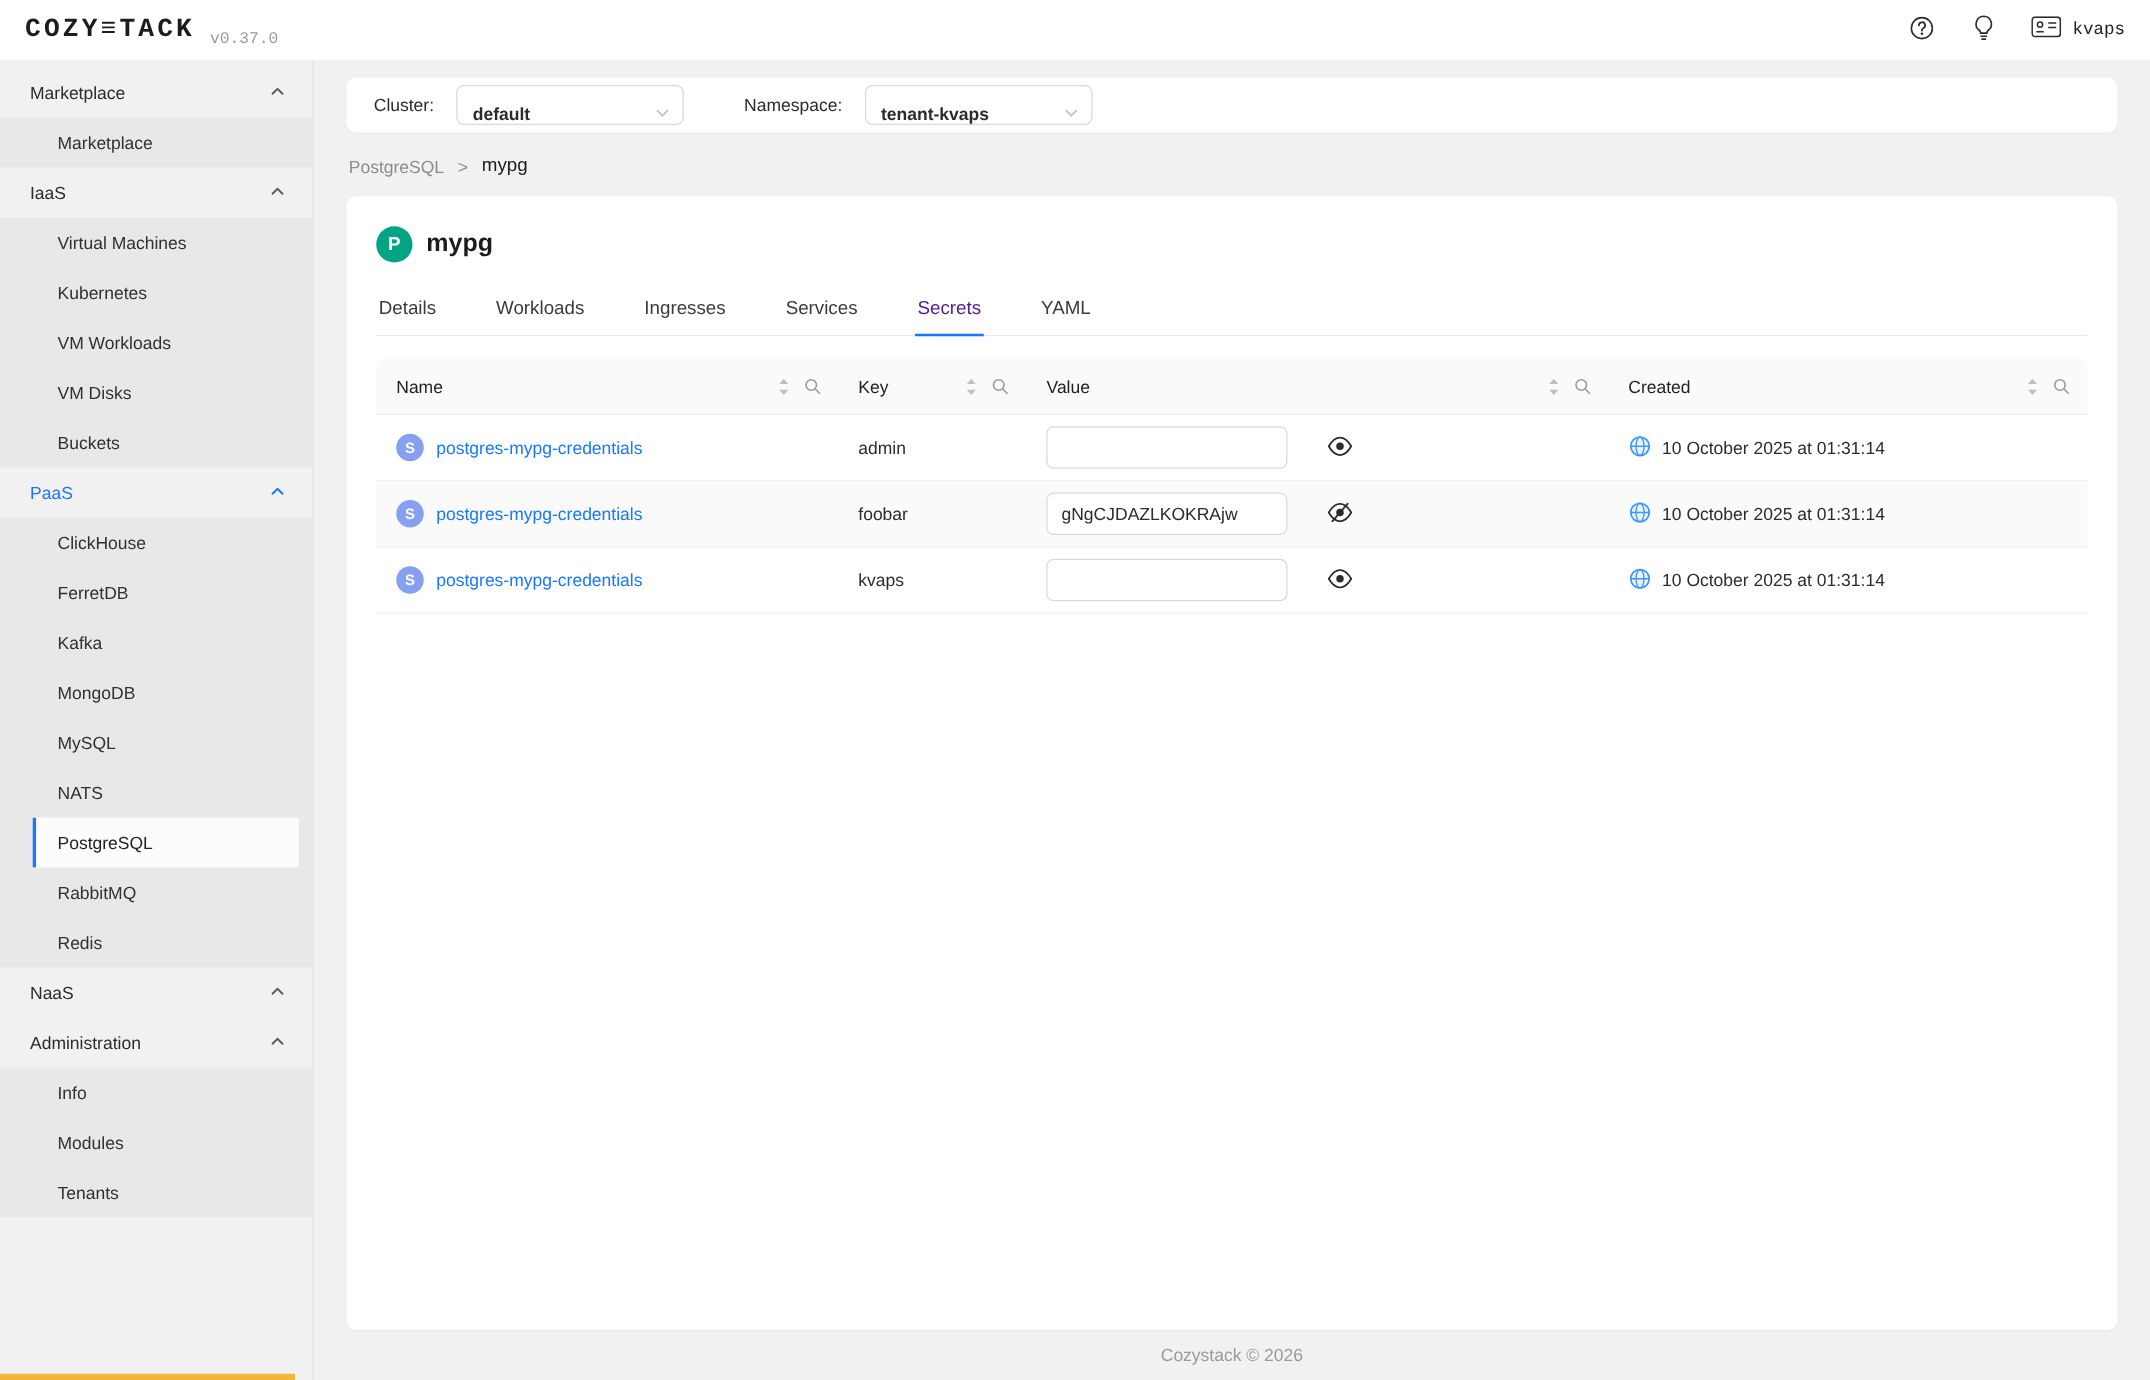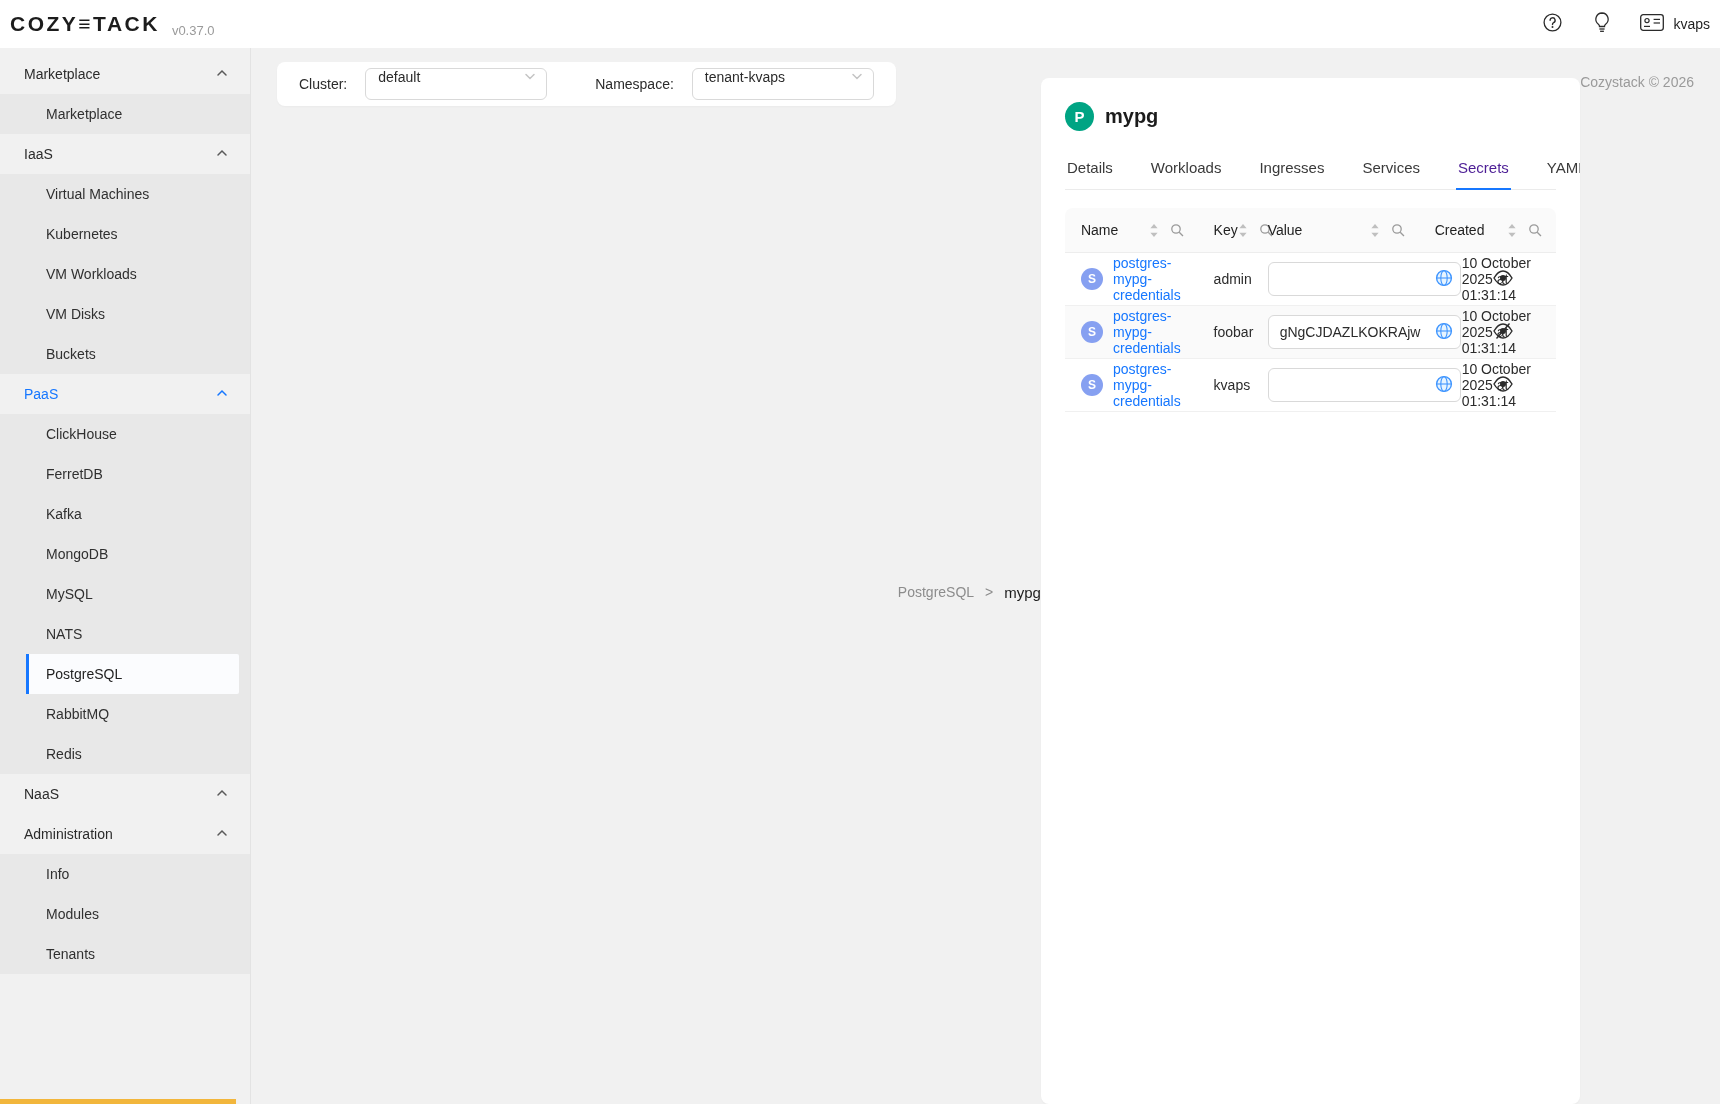--- a/index.html
+++ b/index.html
@@ -7,21 +7,21 @@
   body {
     font-family: "Liberation Sans", sans-serif;
     font-size: 14px;
     color: #2b2b2b;
     background: #f1f1f1;
     overflow: hidden;
   }
   .app { width: 1720px; height: 1104px; display: flex; flex-direction: column; }
 
   
-  .topbar { height: 48px; background: #fff; display: flex; align-items: center; padding: 0 10px; flex-shrink: 0; }
+  .topbar { height: 48px; background: #fff; display: flex; align-items: center; padding: 0 20px; flex-shrink: 0; font-family: Liberation Mono, monospace; }
   .logo { display: flex; align-items: baseline; cursor: default; }
   .logo-text { font-size: 21px; font-weight: 600; letter-spacing: 2.5px; color: #1c1c1c; }
   .version { margin-left: 12px; font-size: 13px; color: #9a9a9a; margin-top: 12px; }
   .topbar-right { margin-left: auto; display: flex; align-items: center; gap: 28px; }
   .icon-btn { background: none; border: none; cursor: pointer; display: flex; align-items: center; padding: 2px; }
   .user-chip { display: flex; align-items: center; gap: 9px; cursor: pointer; }
   .user-name { font-size: 14px; color: #1f1f1f; }
 
   
   .body { flex: 1; display: flex; min-height: 0; }
@@ -30,39 +30,39 @@
   .sidebar { width: 251px; background: #f1f1f1; border-right: 1px solid #e3e3e3; padding-top: 6px; position: relative; flex-shrink: 0; overflow: hidden; }
   .section-header { height: 40px; display: flex; align-items: center; justify-content: space-between; padding: 0 22px 0 24px; font-size: 14px; color: #2b2b2b; cursor: pointer; }
   .section-header.active { color: #1677ff; }
   .section-header.active .chev path { stroke: #1677ff; }
   .section-items { background: rgba(0,0,0,0.035); }
   .side-item { height: 40px; display: flex; align-items: center; padding-left: 46px; font-size: 14px; color: #303030; cursor: pointer; }
   .side-item.selected { margin-left: 26px; margin-right: 11px; padding-left: 17px; background: #fbfcfe; border-left: 3px solid #1677ff; border-radius: 0 2px 2px 0; color: #1f1f1f; }
   .sidebar-strip { position: absolute; bottom: 0; left: 0; width: 236px; height: 5px; background: #f2b63c; }
 
   
-  .main { flex: 1; display: flex; flex-direction: row; padding: 14px 26px 0; min-width: 0; }
+  .main { flex: 1; display: flex; flex-direction: column; padding: 14px 26px 0; min-width: 0; }
 
   .toolbar { height: 44px; background: #fff; border-radius: 8px; display: flex; align-items: center; padding: 0 22px; box-shadow: 0 1px 2px rgba(0,0,0,0.03); flex-shrink: 0; }
   .toolbar-label { font-size: 14px; color: #2b2b2b; }
-  .select { height: 32px; width: 182px; background: #fff; border: 1px solid #d9d9d9; border-radius: 6px; display: flex; align-items: flex-start; justify-content: space-between; padding: 0 10px 0 12px; margin-left: 18px; cursor: pointer; }
+  .select { height: 32px; width: 182px; background: #fff; border: 1px solid #d9d9d9; border-radius: 6px; display: flex; align-items: flex-end; justify-content: space-between; padding: 0 10px 0 12px; margin-left: 18px; cursor: pointer; font-weight: bold; }
   .select-value { font-size: 14px; color: #2b2b2b; }
   .ns-label { margin-left: 48px; }
 
   .breadcrumb { margin: 18px 0 0 2px; display: flex; align-items: center; gap: 11px; font-size: 14px; }
   .crumb-parent { color: #8c8c8c; cursor: pointer; }
   .crumb-sep { color: #8c8c8c; }
   .crumb-current { color: #1c1c1c; font-size: 15px; }
 
   .card { margin-top: 16px; background: #fff; border-radius: 8px; flex: 1; padding: 24px; box-shadow: 0 1px 2px rgba(0,0,0,0.03); min-height: 0; overflow: hidden; }
   .card-title { display: flex; align-items: center; gap: 11px; }
   .res-avatar { width: 29px; height: 29px; border-radius: 50%; background: #00a483; color: #fff; font-weight: 700; font-size: 15px; display: flex; align-items: center; justify-content: center; }
   .title-text { font-size: 20px; font-weight: 600; color: #1c1c1c; }
 
-  .tabs { margin-top: 24px; display: flex; gap: 34px; border-bottom: 1px solid #ebebeb; }
+  .tabs { margin-top: 24px; display: flex; gap: 44px; border-bottom: 1px solid #ebebeb; }
   .tab { padding: 4px 2px 13px; font-size: 15px; color: #3a3a3a; cursor: pointer; position: relative; }
   .tab.active { color: #4c1d95; }
   .tab.active::after { content: ""; position: absolute; left: 0; right: 0; bottom: -1px; height: 2px; background: #1677ff; }
 
   .table { margin-top: 18px; }
   .t-head { display: grid; grid-template-columns: 27% 11% 34% 28%; background: #fafafa; border-radius: 8px 8px 0 0; border-bottom: 1px solid #ededed; }
   .th { height: 44px; display: flex; align-items: center; justify-content: space-between; padding: 0 14px 0 16px; font-weight: 400; font-size: 14px; color: #1f1f1f; }
   .th-icons { display: flex; align-items: center; gap: 11px; }
   .sorter, .col-search { background: none; border: none; cursor: pointer; display: flex; align-items: center; padding: 0; }
 

